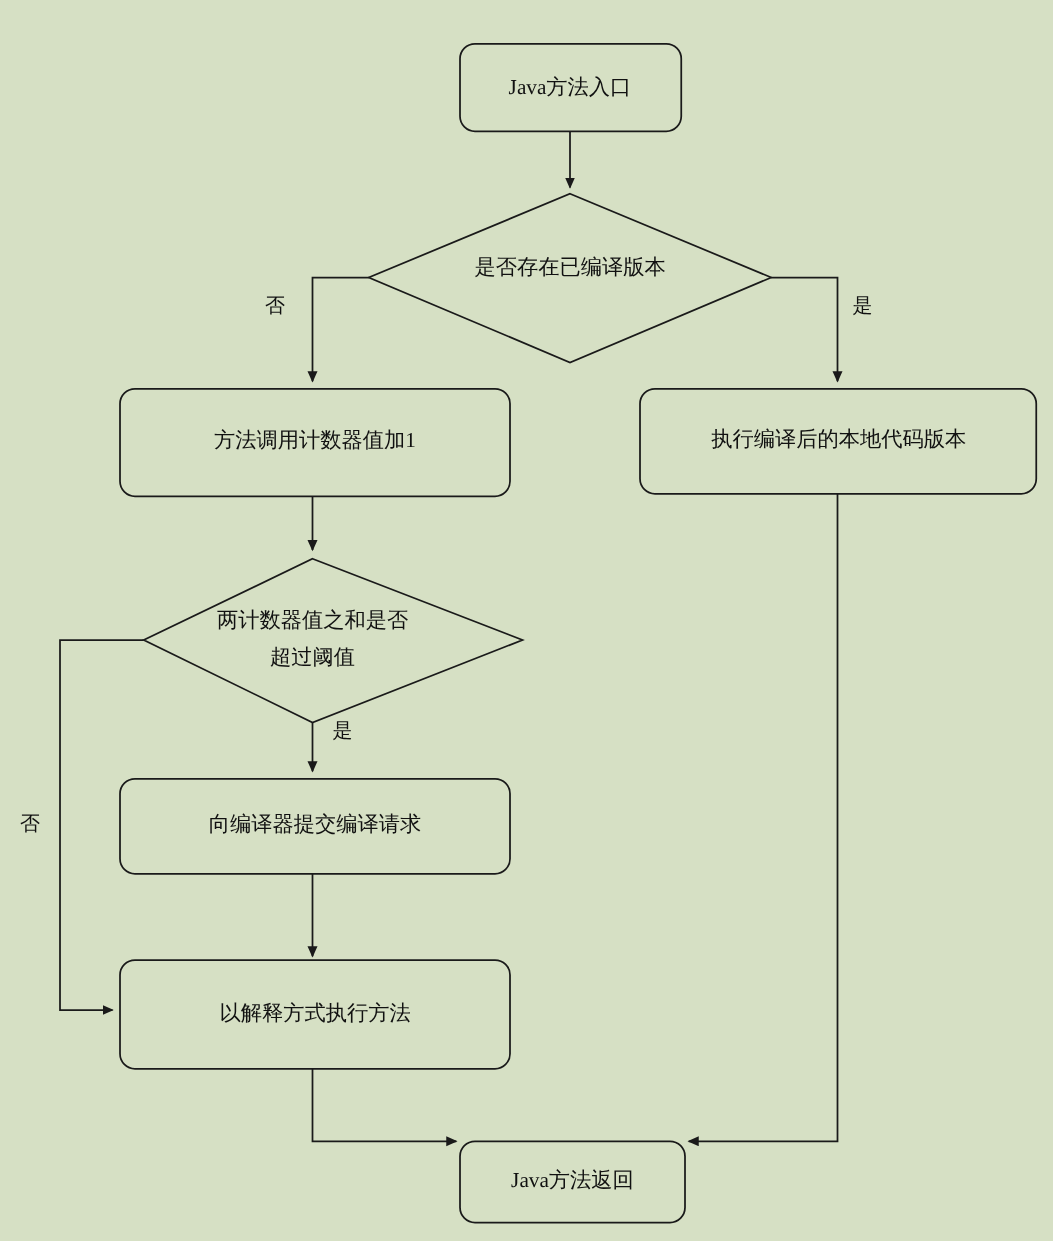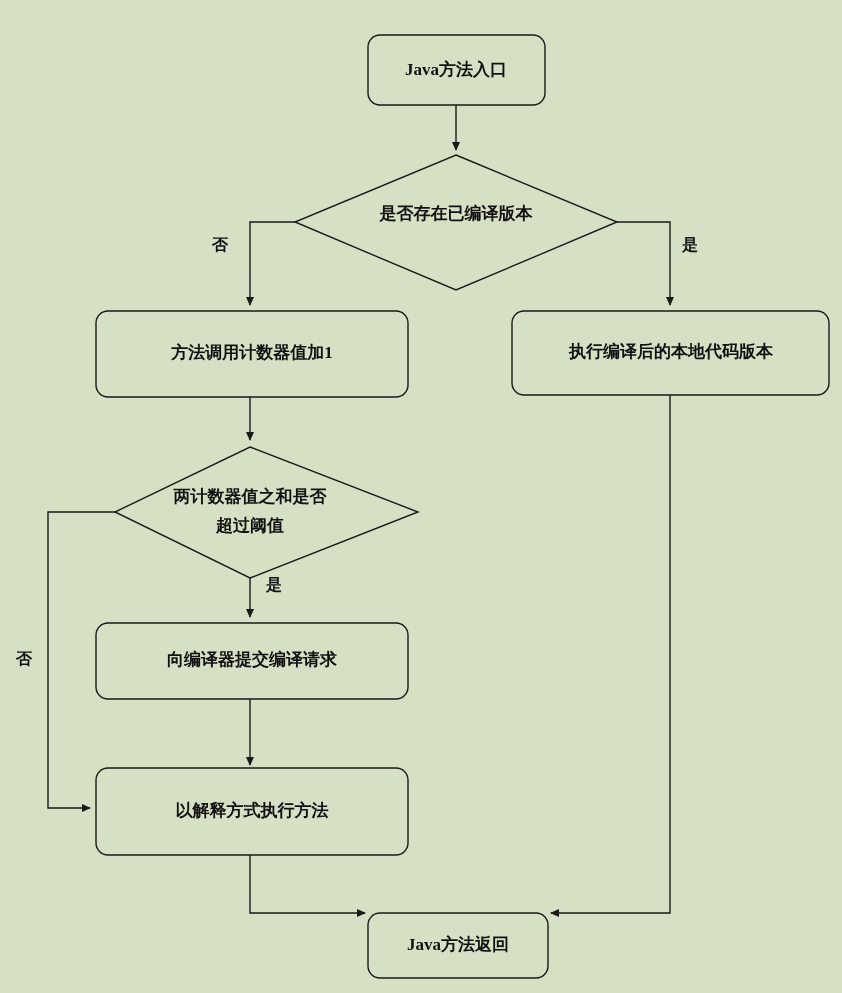--- a/index.html
+++ b/index.html
@@ -10,21 +10,20 @@
     width: 842px;
     height: 993px;
     background: #d6e0c4;
     font-family: "Liberation Serif", serif;
     overflow: hidden;
   }
   #diagram {
     position: relative;
     width: 680px;
     height: 993px;
-    font-weight: bold;
   }
   svg.flow {
     position: absolute;
     top: 0;
     left: 0;
     width: 842px;
     height: 993px;
   }
   .node-text {
     font-family: "Liberation Serif", serif;

